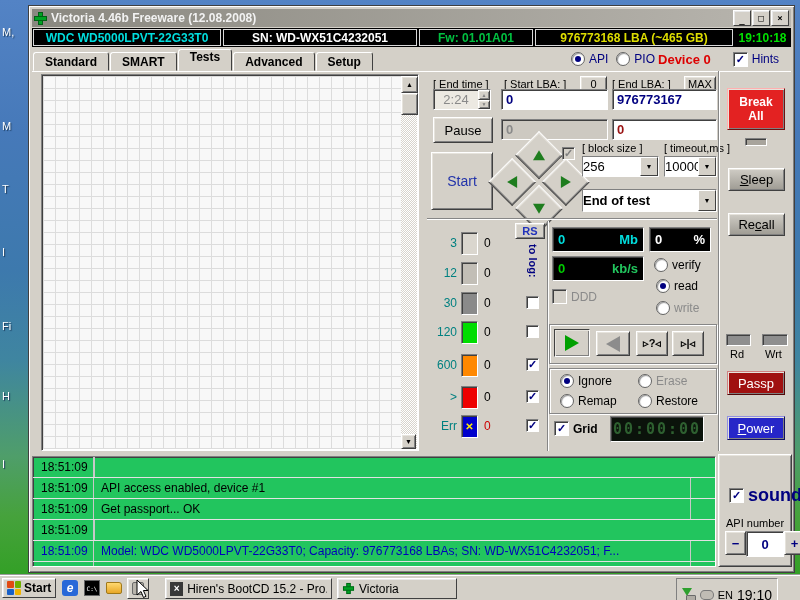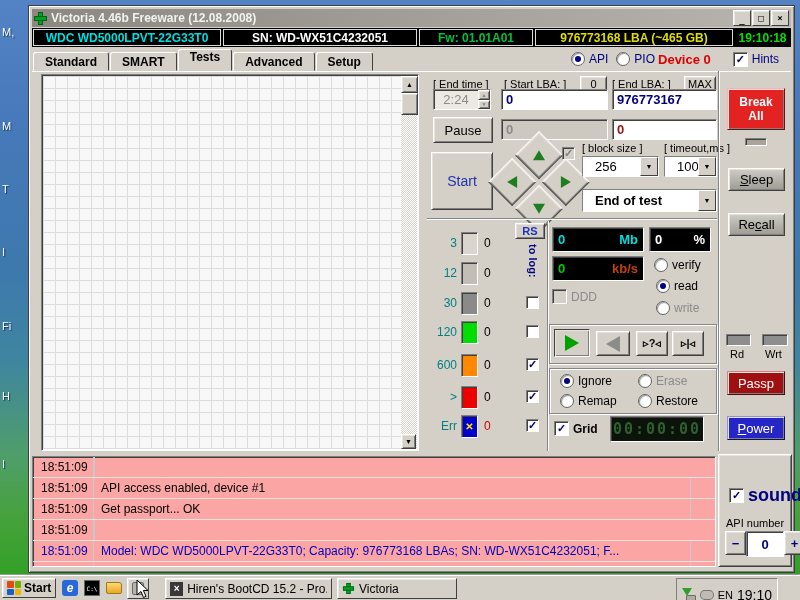--- a/index.html
+++ b/index.html
@@ -42,39 +42,39 @@
       box-shadow:inset 1px 1px 0 #404040;display:flex;align-items:center;justify-content:center;
       font-size:11px;font-weight:bold;color:#000080;flex:0 0 13px}
   .cb.on::after{content:"✓"}
   .cb.dis{background:#d4d0c8;color:#808080}
   .radio{width:12px;height:12px;border-radius:50%;background:#fff;border:1px solid #636363;
       box-shadow:inset 1px 1px 1px #9a9a9a;position:relative;flex:0 0 12px}
   .radio.on::after{content:"";position:absolute;inset:3px;border-radius:50%;background:#000080}
   .rlbl{font-size:12px;color:#000;margin-left:4px;white-space:nowrap}
   .dis-t{color:#8a8a8a !important}
   .dd{display:flex}
-  .dd .val{flex:1;background:#fff;font-size:13px;padding:1px 12px;display:flex;align-items:center;overflow:hidden;white-space:nowrap}
+  .dd .val{flex:1;background:#fff;font-size:13px;padding:1px 0;display:flex;align-items:center;overflow:hidden;white-space:nowrap}
   .dd .arr{width:16px;background:#d4d0c8;border:1px solid;border-color:#fff #404040 #404040 #fff;
       display:flex;align-items:center;justify-content:center;font-size:7px;color:#000}
   .lcd{background:#000;display:flex;justify-content:space-between;align-items:center;padding:0 5px;font-weight:bold;font-size:13px}
   .btn{display:flex;align-items:center;justify-content:center;font-size:13px;color:#000;cursor:default}
   .grid-surface{background:#f8f8f8;
      background-image:linear-gradient(#dcdcdc 1px,transparent 1px),linear-gradient(90deg,#dcdcdc 1px,transparent 1px);
      background-size:12px 12px}
   .sb-track{background:#efece6;background-image:repeating-conic-gradient(#fff 0 25%,#d8d4cc 0 50%);background-size:2px 2px}
   .sb-btn{width:15px;height:15px;display:flex;align-items:center;justify-content:center;font-size:7px;color:#000}
   .timer{background:#0b130b;color:#2e6030;font-family:"DejaVu Sans Mono",monospace;font-weight:bold;
      font-size:15px;display:flex;align-items:center;justify-content:center;letter-spacing:2px}
   .tri{width:0;height:0}
   .groove-box{border:1px solid #868686;box-shadow:1px 1px 0 #fff, inset 1px 1px 0 #fff}
   .vline{border-left:1px solid #868686;border-right:1px solid #fff}
   .hline{border-top:1px solid #868686;border-bottom:1px solid #fff}
 
   
-  .log{background:#fca5a5;overflow:hidden}
+  .log{background:#22c55e;overflow:hidden}
   .log-row{display:flex;height:20px;border-bottom:1px solid #e2e2e2;align-items:center;font-size:12px}
   .log-time{width:52px;padding-left:8px;flex:0 0 52px;border-right:1px solid #c8c8c8;height:100%;display:flex;align-items:center}
   .log-msg{flex:1;padding-left:7px;white-space:nowrap;overflow:hidden;height:100%;display:flex;align-items:center}
   .log-end{width:24px;flex:0 0 24px;border-left:1px solid #c8c8c8;height:100%}
 
   
   .taskbar{position:absolute;left:0;top:575px;width:800px;height:25px;background:#d4d0c8;border-top:1px solid #fff;box-shadow:0 -1px 0 #9a9a9a}
   .tb-btn{background:#d4d0c8;border:1px solid;border-color:#fff #404040 #404040 #fff;box-shadow:inset 1px 1px 0 #e8e8e8;
      display:flex;align-items:center;font-size:12px;padding:0 4px;box-sizing:border-box}
   .flag{width:14px;height:14px;display:grid;grid-template:1fr 1fr/1fr 1fr;gap:1px;flex:0 0 14px}
@@ -245,21 +245,21 @@
       <div class="abs sunk lcd" style="left:521px;top:219px;width:92px;height:25px">
         <span style="color:#00dede">0</span>
         <span style="color:#00dede">Mb</span>
       </div>
       <div class="abs sunk lcd" style="left:618px;top:219px;width:62px;height:25px">
         <span style="color:#fff">0</span>
         <span style="color:#fff">%</span>
       </div>
       <div class="abs sunk lcd" style="left:521px;top:248px;width:92px;height:25px">
         <span style="color:#00cc00">0</span>
-        <span style="color:#c2410c">kb/s</span>
+        <span style="color:#22c55e">kb/s</span>
       </div>
 
       <div class="abs" style="left:623px;top:250px;display:flex;align-items:center">
         <span class="radio"></span>
         <span class="rlbl">verify</span>
       </div>
       <div class="abs" style="left:625px;top:271px;display:flex;align-items:center">
         <span class="radio on"></span>
         <span class="rlbl">read</span>
       </div>

